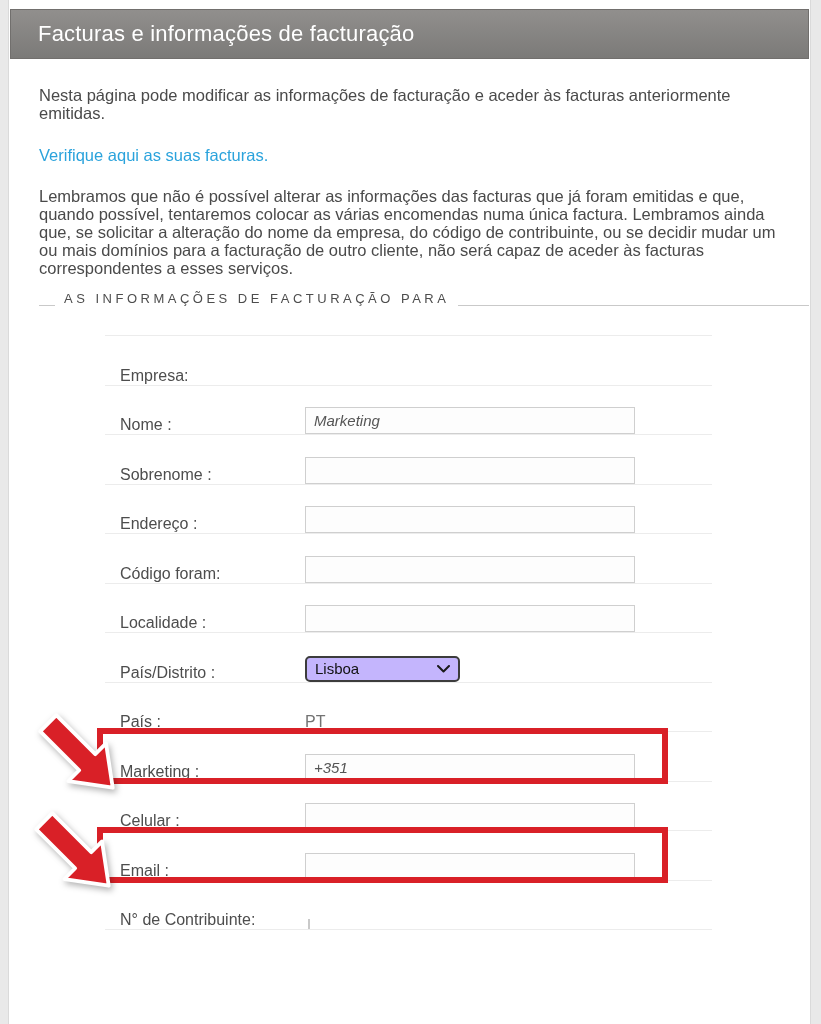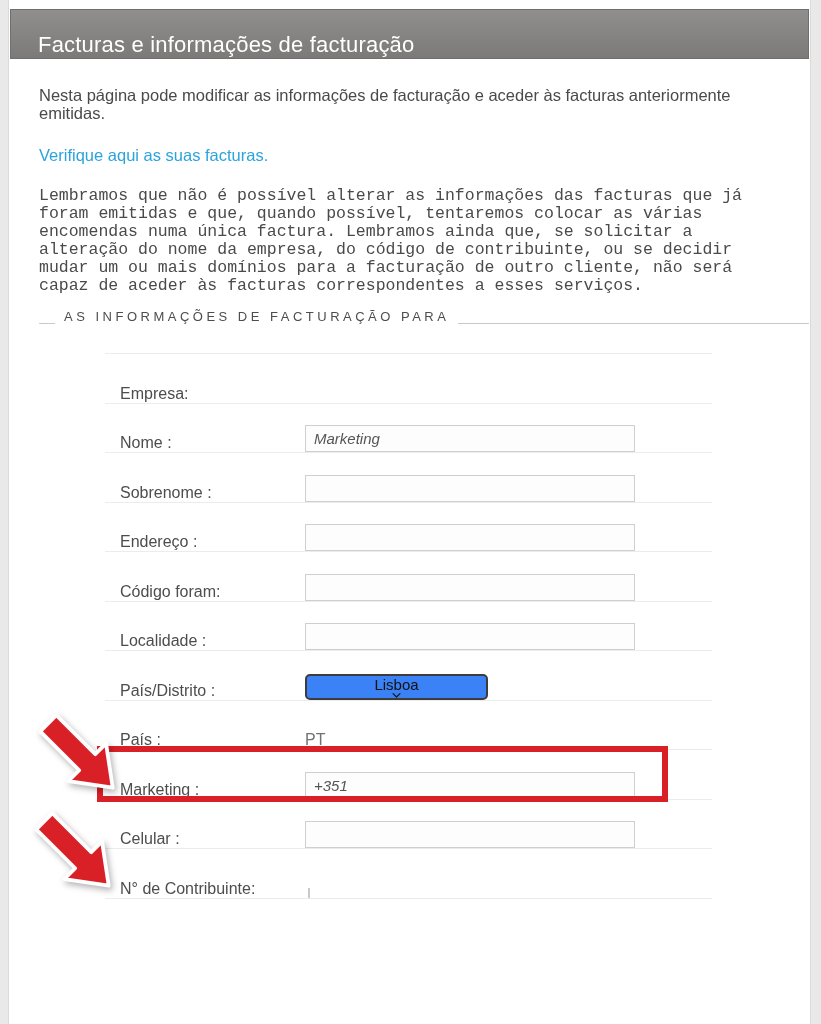--- a/index.html
+++ b/index.html
@@ -1,39 +1,39 @@
 <!DOCTYPE html>
 <html><head>
 <meta charset="utf-8">
 <style>
   html,body{margin:0;padding:0;}
   body{font-family:"Liberation Sans", sans-serif;}
   .viewport{position:relative;width:821px;height:1024px;background:#e9e9e9;overflow:hidden;}
   .page{position:absolute;left:8px;top:0;width:801px;height:1024px;background:#ffffff;
         border-left:1px solid #dadada;border-right:1px solid #dadada;padding-top:9px;box-sizing:content-box;}
   .titlebar{height:50px;margin:0 1px;background:linear-gradient(180deg,#918f8d 0%,#7b7a78 100%);
-        border:1px solid #716f6d;display:flex;align-items:flex-end;padding-left:27px;box-sizing:border-box;}
+        border:1px solid #716f6d;display:flex;align-items:center;padding-left:27px;box-sizing:border-box;}
   .titlebar span{color:#ffffff;font-size:22px;letter-spacing:.2px;}
   .content{padding:0 30px;}
   .para{font-size:16.5px;color:#4a4a4a;line-height:18px;margin:0;}
   .p1{margin-top:27px;}
   .link{display:block;margin:24px 0 22px 0;color:#2ba3dc;font-size:16.5px;text-decoration:none;cursor:pointer;}
-  .p2{margin-top:16px;font-family:Liberation Mono, monospace;}
+  .p2{margin-top:16px;}
   .legend{display:flex;align-items:flex-end;margin-top:14px;margin-right:-29px;}
   .legend .ln{height:0;border-top:1px solid #c9c9c9;}
   .legend .ln-l{width:16px;}
   .legend .ln-r{flex:1;}
   .legend .lg-txt{font-size:13px;color:#4d4d4d;letter-spacing:3.5px;margin:0 9px;white-space:nowrap;}
   .form-table{margin:29px 0 0 66px;width:607px;border-top:1px solid #ececec;}
   .row{position:relative;height:48.5px;display:flex;align-items:flex-end;border-bottom:1px solid #ececec;}
   .flabel{width:200px;padding-left:15px;font-size:16px;color:#4d4d4d;box-sizing:border-box;flex:0 0 auto;}
   .finput{width:330px;height:27px;border:1px solid #cfcfcf;background:#fdfdfd;box-sizing:border-box;
         font-family:"Liberation Sans",sans-serif;font-style:italic;font-size:15px;color:#555;padding:0 8px;outline:none;}
-  .fselect{width:183px;height:26px;border:2px solid #3c3c3c;border-radius:5px;background:#3b82f6;
-        display:flex;align-items:center;justify-content:space-between;padding:0 8px 0 8px;box-sizing:border-box;cursor:pointer;flex-direction:column;}
+  .fselect{width:155px;height:26px;border:2px solid #3c3c3c;border-radius:5px;background:#c4b5fd;
+        display:flex;align-items:center;justify-content:space-between;padding:0 8px 0 8px;box-sizing:border-box;cursor:pointer;}
   .fselect .sel-val{font-size:15px;color:#111;}
   .fstatic{font-size:16px;color:#737373;}
   .redact{display:inline-block;width:2px;height:10px;background:#c9c9c9;margin-left:3px;}
   .red-frame{position:absolute;left:-8px;top:-4px;width:571px;height:56px;border:6px solid #d92027;
         box-sizing:border-box;pointer-events:none;z-index:5;}
   .arrow-svg{position:absolute;z-index:6;filter:drop-shadow(2px 3px 3px rgba(0,0,0,.30));pointer-events:none;}
   .arrow-1{left:24px;top:708px;}
   .arrow-2{left:20px;top:806px;}
 </style>
 </head>
@@ -109,20 +109,25 @@
           <div class="red-frame"></div>
           <span class="flabel">Marketing :</span>
           <input class="finput" type="text" value="+351" style="">
         </div>
 
         <div class="row">
           <span class="flabel">Celular :</span>
           <input class="finput" type="text" value="" style="">
         </div>
 
+        <div class="row">
+          <div class="red-frame"></div>
+          <span class="flabel">Email :</span>
+          <input class="finput" type="text" value="" style="">
+        </div>
 
         <div class="row">
           <span class="flabel">N° de Contribuinte:</span>
           <span class="fstatic"></span>
           <span class="redact"></span>
         </div>
 
       </div>
     </div>
 

